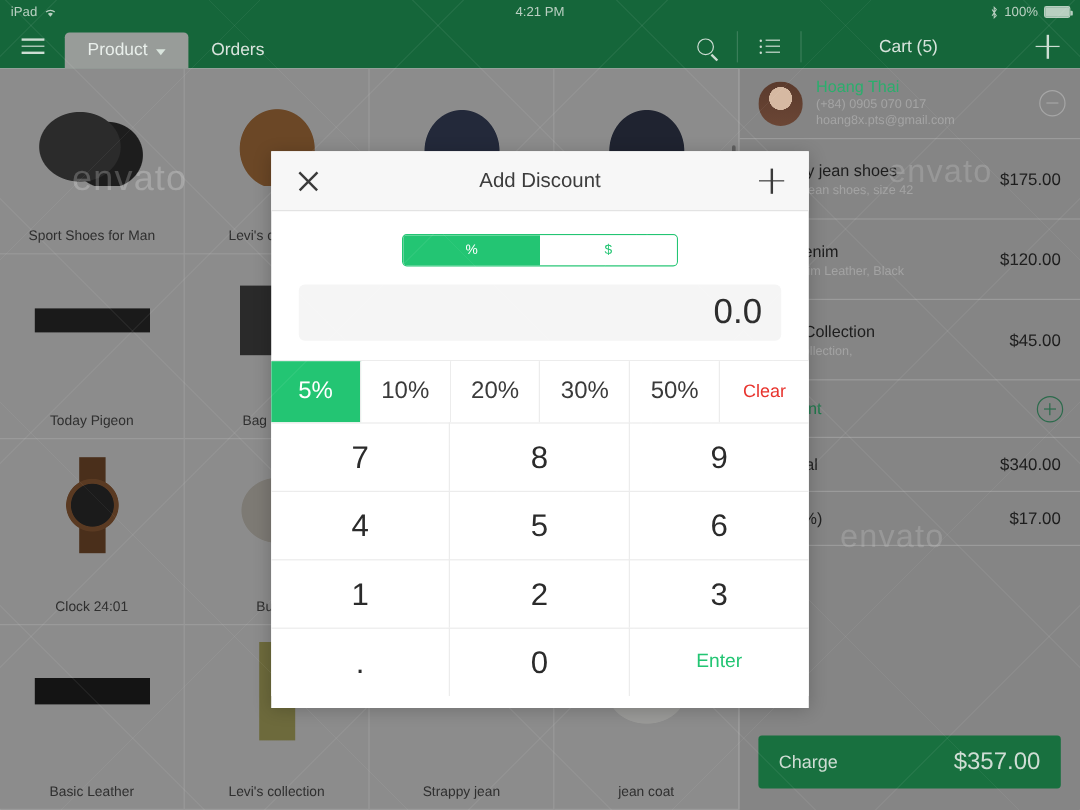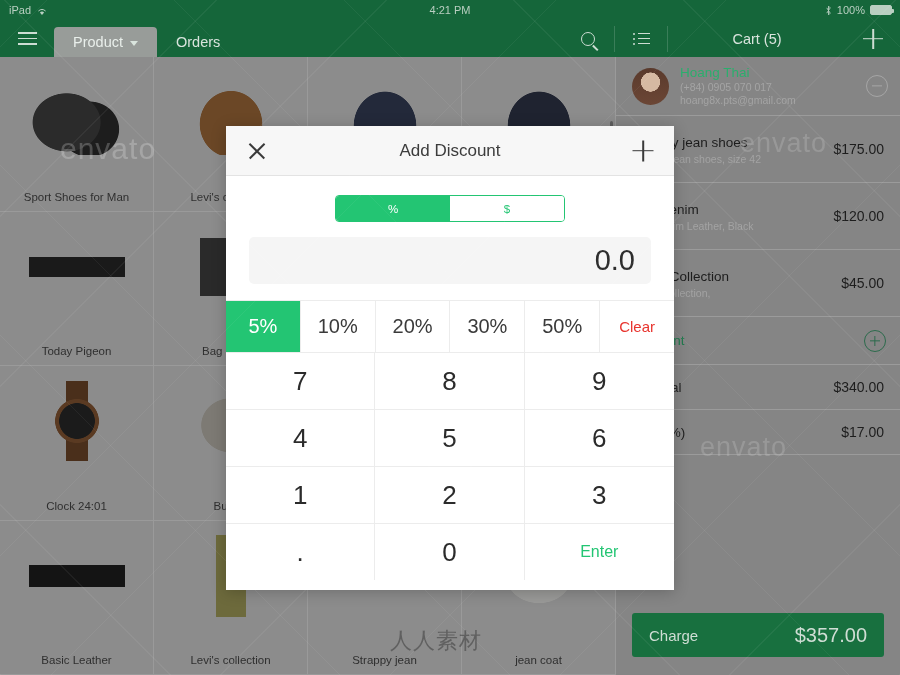--- a/index.html
+++ b/index.html
@@ -477,21 +477,20 @@
         <span class="charge-lbl">Charge</span>
         <span class="charge-amt">$357.00</span>
       </div>
     </div>
   </div>
 
   <div class="wm"></div>
   <span class="wm-text" style="left:60px; top:132px;">envato</span>
   <span class="wm-text wm-env" style="left:740px; top:128px;">envato</span>
   <span class="wm-text wm-env" style="left:700px; top:432px;">envato</span>
-  <span class="wm-text" style="left:390px; top:626px; color:rgba(60,60,60,0.55); font-size:22px;">人人素材</span>
 
   <div class="modal">
     <div class="modal-head">
       <div class="x-btn"></div>
       <div class="modal-title">Add Discount</div>
       <div class="plus-btn"></div>
     </div>
 
     <div class="seg-wrap">
       <div class="seg">

